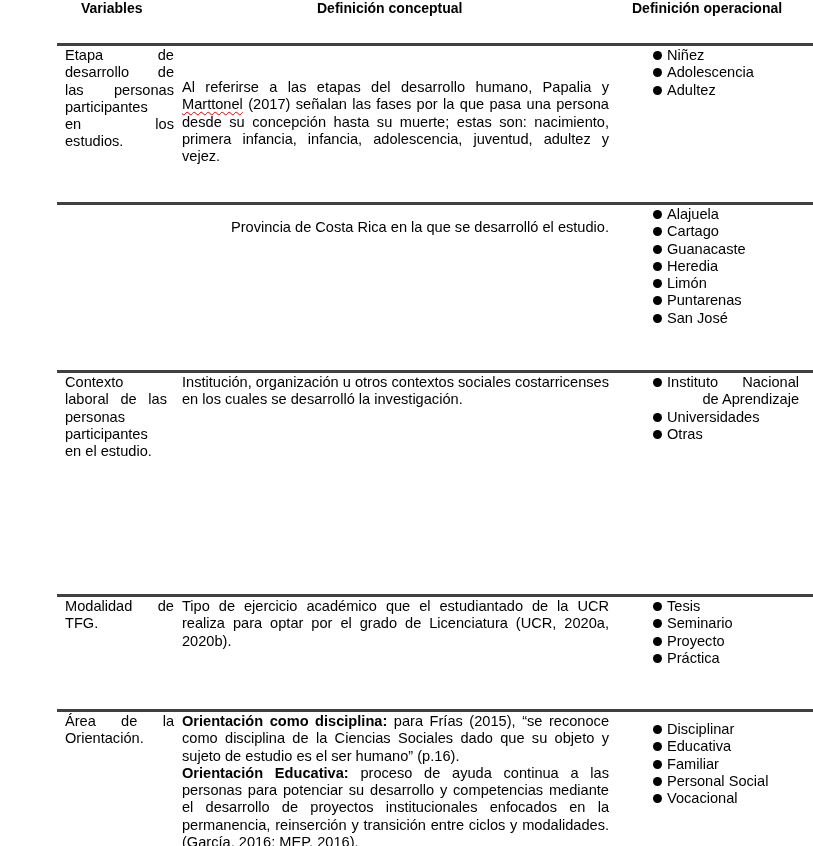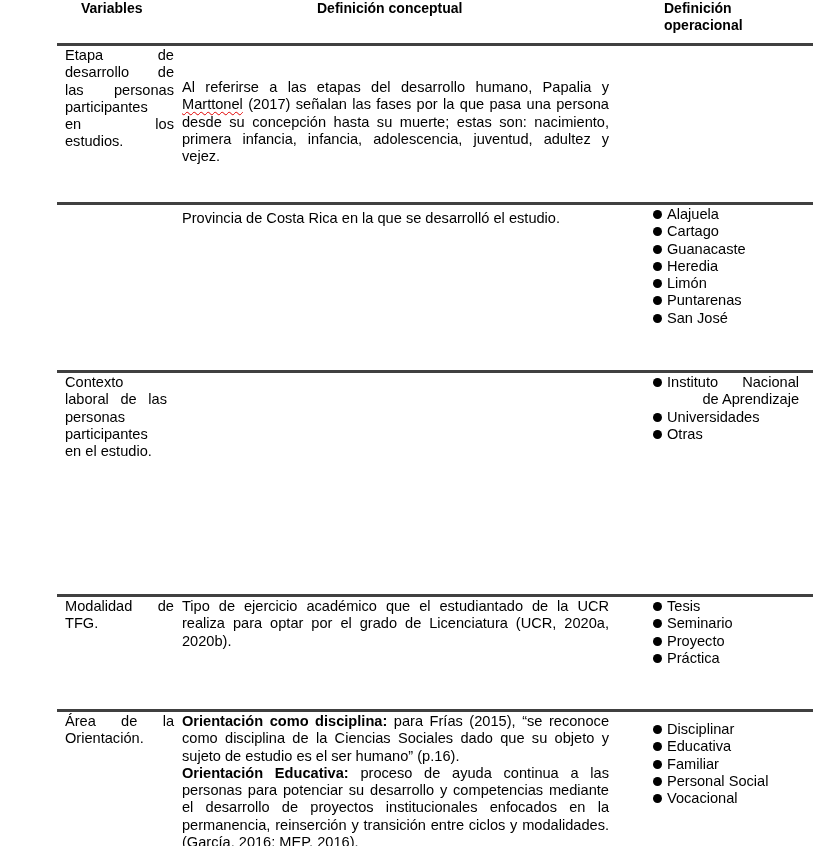--- a/index.html
+++ b/index.html
@@ -4,21 +4,21 @@
 <style>
   html, body { margin: 0; padding: 0; background: #ffffff; }
   body {
     width: 813px; height: 846px; overflow: hidden; position: relative;
     font-family: "Liberation Sans", sans-serif; font-size: 14.6px; color: #000;
     line-height: 17.3px;
   }
   .hdr { position: absolute; top: 0; font-weight: bold; font-size: 14px; line-height: 17px; }
   .h-var { left: 81px; }
   .h-conc { left: 317px; }
-  .h-oper { left: 664px; }
+  .h-oper { left: 632px; }
   .row { position: absolute; left: 57px; right: 0; border-top: 3px solid #404040; }
   .cell { position: absolute; top: 0; }
   .c-var { left: 8px; width: 109px; text-align: justify; text-align-last: left; }
   .c-conc { left: 125px; width: 427px; text-align: justify; }
   .c-oper { left: 596px; width: 148px; }
   ul.bullets { list-style: none; margin: 0; padding: 0; }
   ul.bullets li { position: relative; padding-left: 14px; text-align: justify; text-align-last: left; }
   ul.bullets li .dot {
     position: absolute; left: 0; top: 4px; width: 9px; height: 9px; border-radius: 50%; background: #000;
   }
@@ -38,24 +38,31 @@
     <span class="jl">Etapa de</span>
     <span class="jl">desarrollo de</span>
     <span class="jl">las personas</span>
     <span style="display:block">participantes</span>
     <span class="jl">en los</span>
     <span style="display:block">estudios.</span>
   </div>
   <div class="cell c-conc" style="top:13px;margin-top:20px;">
     <span>Al referirse a las etapas del desarrollo humano, Papalia y </span><span class="spell">Marttonel</span><span> (2017) señalan las fases por la que pasa una persona desde su concepción hasta su muerte; estas son: nacimiento, primera infancia, infancia, adolescencia, juventud, adultez y vejez.</span>
   </div>
+  <div class="cell c-oper" style="top:1px;">
+    <ul class="bullets">
+      <li><span class="dot"></span><span>Niñez</span></li>
+      <li><span class="dot"></span><span>Adolescencia</span></li>
+      <li><span class="dot"></span><span>Adultez</span></li>
+    </ul>
+  </div>
 </div>
 
 <div class="row" style="top:202px;height:167px;">
-  <div class="cell c-conc" style="top:5px;text-align:left;">Provincia de Costa Rica en la que se desarrolló el estudio.</div>
+  <div class="cell c-conc" style="top:14px;text-align:right;">Provincia de Costa Rica en la que se desarrolló el estudio.</div>
   <div class="cell c-oper" style="top:1px;">
     <ul class="bullets">
       <li><span class="dot"></span><span>Alajuela</span></li>
       <li><span class="dot"></span><span>Cartago</span></li>
       <li><span class="dot"></span><span>Guanacaste</span></li>
       <li><span class="dot"></span><span>Heredia</span></li>
       <li><span class="dot"></span><span>Limón</span></li>
       <li><span class="dot"></span><span>Puntarenas</span></li>
       <li><span class="dot"></span><span>San José</span></li>
     </ul>
@@ -63,20 +70,21 @@
 </div>
 
 <div class="row" style="top:370px;height:223px;">
   <div class="cell c-var" style="top:1px;width:102px;">
     <span style="display:block">Contexto</span>
     <span class="jl">laboral de las</span>
     <span style="display:block">personas</span>
     <span style="display:block">participantes</span>
     <span style="display:block">en el estudio.</span>
   </div>
+  <div class="cell c-conc" style="top:1px;">Institución, organización u otros contextos sociales costarricenses en los cuales se desarrolló la investigación.</div>
   <div class="cell c-oper" style="top:1px;width:146px;">
     <ul class="bullets">
       <li style="padding-left:14px;">
           <span class="dot"></span>
           <span style="display:block;text-align:justify;text-align-last:right;">Instituto Nacional de Aprendizaje</span>
         </li>
       <li><span class="dot"></span><span>Universidades</span></li>
       <li><span class="dot"></span><span>Otras</span></li>
     </ul>
   </div>

